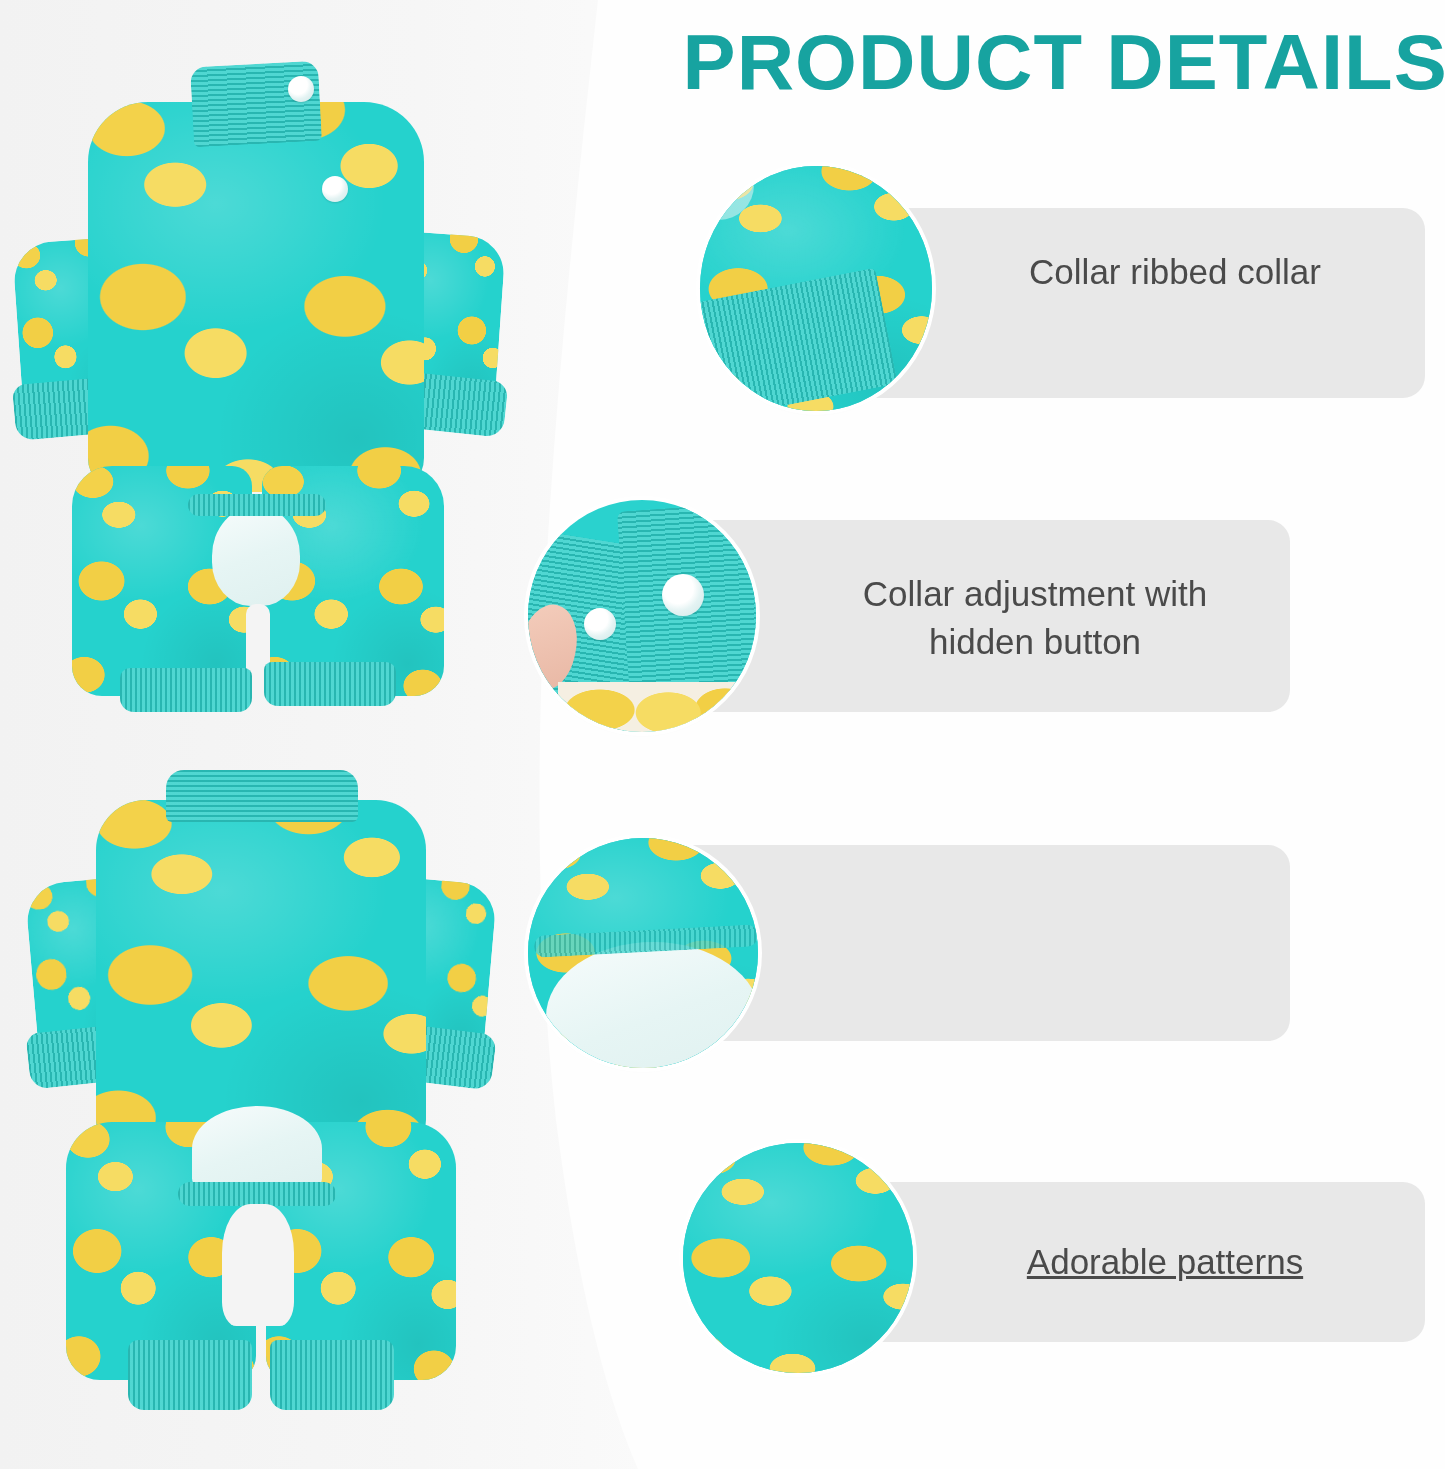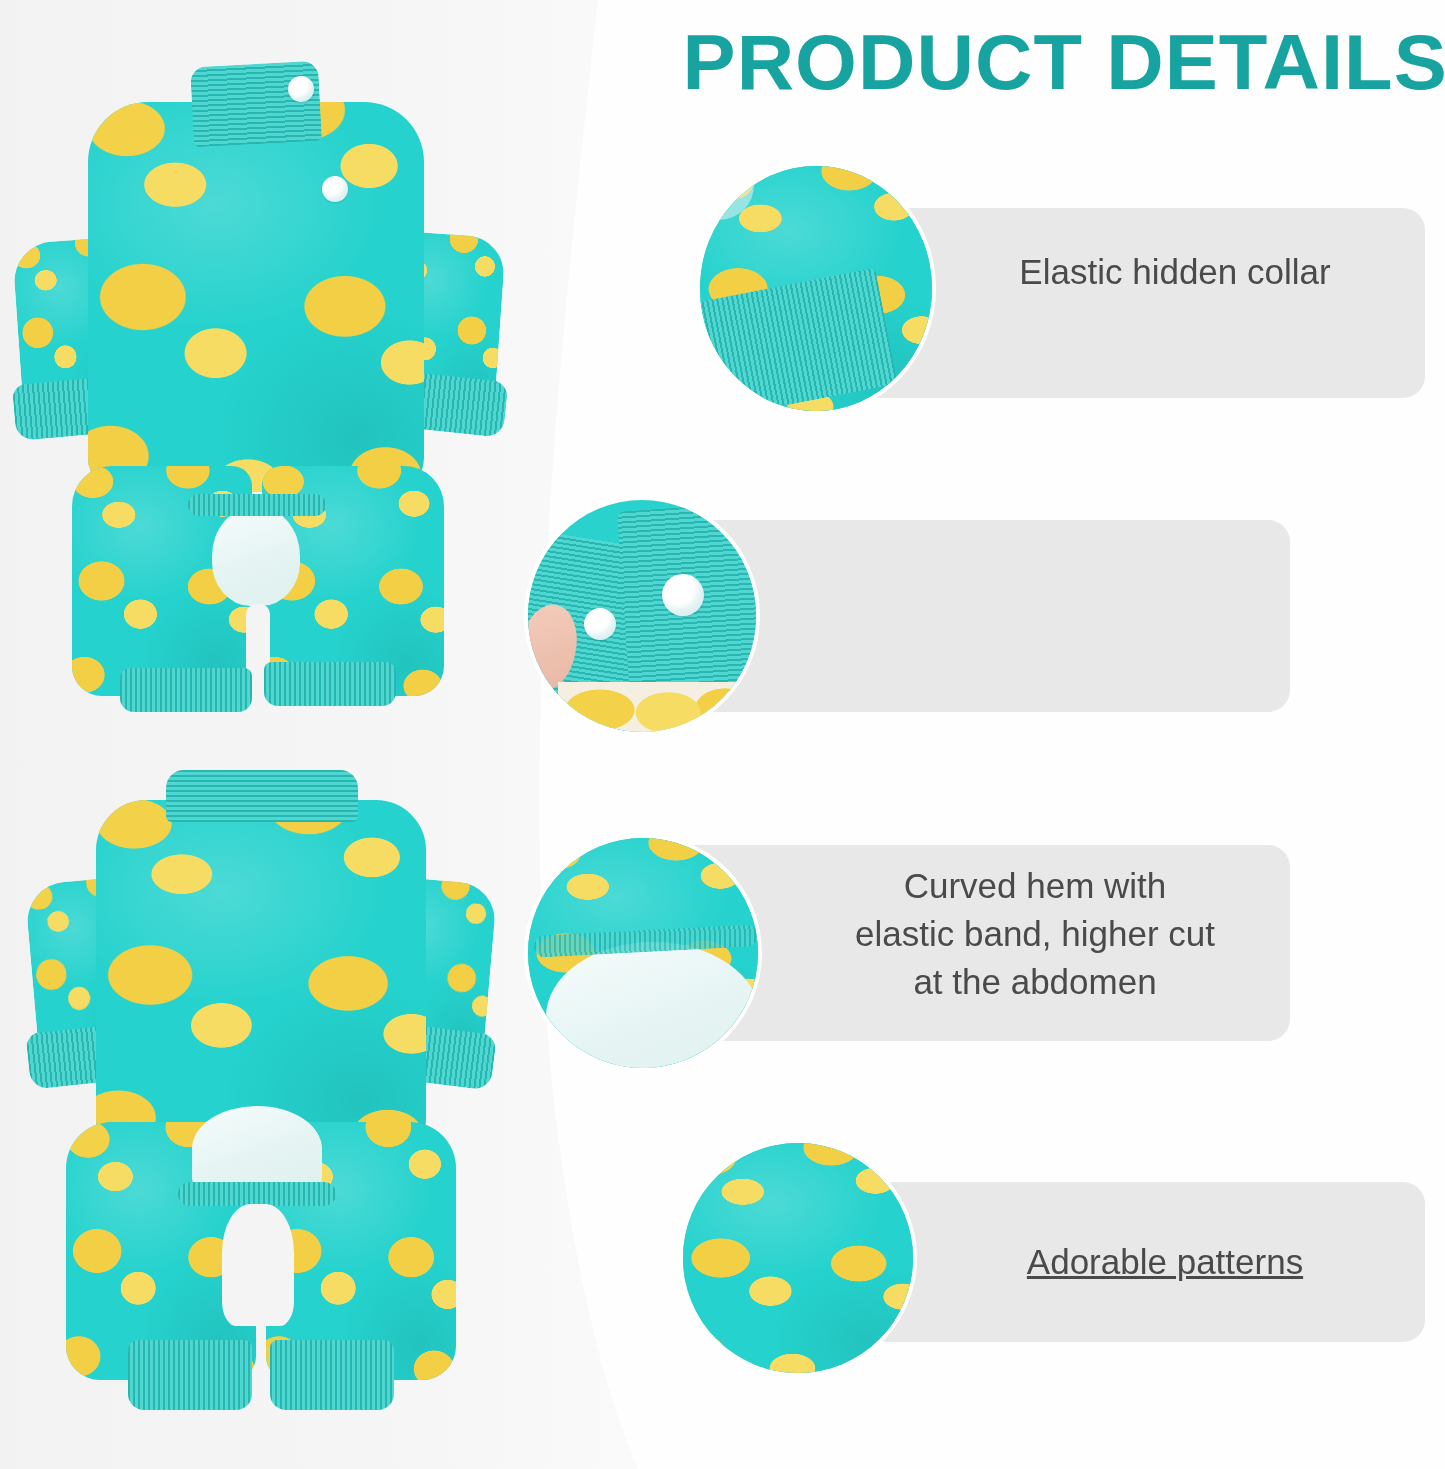--- a/index.html
+++ b/index.html
@@ -177,47 +177,46 @@
 
   <div class="title">PRODUCT DETAILS</div>
 
   <div class="panel" style="left:790px;top:208px;width:635px;height:190px;"></div>
   <div class="circ" style="left:700px;top:166px;width:232px;height:245px;">
     <div class="fabric"></div>
     <div class="rib" style="left:6px;top:118px;width:182px;height:118px;border-radius:6px;transform:rotate(-11deg);"></div>
     <div class="lining" style="left:-16px;top:-16px;width:70px;height:70px;border-radius:50%;opacity:.55;"></div>
   </div>
   <div class="panel-text" style="left:930px;top:248px;width:490px;">
-    <div>Elastic hidden collar</div>
+    <div>Collar ribbed collar</div>
   </div>
 
   <div class="panel" style="left:660px;top:520px;width:630px;height:192px;"></div>
   <div class="circ" style="left:528px;top:500px;width:228px;height:232px;">
     <div class="rib-h" style="left:-10px;top:38px;width:120px;height:200px;border-radius:8px;transform:rotate(9deg);"></div>
     <div class="rib-h" style="left:96px;top:6px;width:160px;height:212px;border-radius:8px;transform:rotate(-4deg);"></div>
     <div class="snap" style="left:134px;top:74px;width:42px;height:42px;"></div>
     <div class="snap" style="left:56px;top:108px;width:32px;height:32px;"></div>
     <div class="finger" style="left:-8px;top:104px;width:56px;height:86px;transform:rotate(12deg);"></div>
     <div style="position:absolute;left:30px;top:182px;width:190px;height:56px;background:
            radial-gradient(ellipse 30% 60% at 22% 50%, #f3d24a 0 60%, rgba(0,0,0,0) 62%),
            radial-gradient(ellipse 28% 60% at 58% 55%, #f6dc63 0 60%, rgba(0,0,0,0) 62%),
            radial-gradient(ellipse 26% 60% at 88% 48%, #f2cf45 0 60%, rgba(0,0,0,0) 62%),#f5efe2;"></div>
   </div>
+  <div class="panel-text" style="left:790px;top:570px;width:490px;">
+    <div>Collar adjustment with</div>
+    <div>hidden button</div>
+  </div>
 
   <div class="panel" style="left:660px;top:845px;width:630px;height:196px;"></div>
   <div class="circ" style="left:528px;top:838px;width:230px;height:230px;">
     <div class="fabric"></div>
     <div class="lining" style="left:18px;top:104px;width:214px;height:150px;border-radius:52% 52% 40% 40%;"></div>
     <div class="rib" style="left:6px;top:92px;width:224px;height:22px;border-radius:14px;opacity:.85;transform:rotate(-3deg);"></div>
   </div>
-  <div class="panel-text" style="left:790px;top:862px;width:490px;">
-    <div>Curved hem with</div>
-    <div>elastic band, higher cut</div>
-    <div>at the abdomen</div>
-  </div>
 
   <div class="panel" style="left:860px;top:1182px;width:565px;height:160px;"></div>
   <div class="circ" style="left:683px;top:1143px;width:230px;height:230px;">
     <div class="fabric"></div>
   </div>
   <div class="panel-text" style="left:930px;top:1238px;width:470px;text-decoration:underline;">
     <div>Adorable patterns</div>
   </div>
 
 </div>

